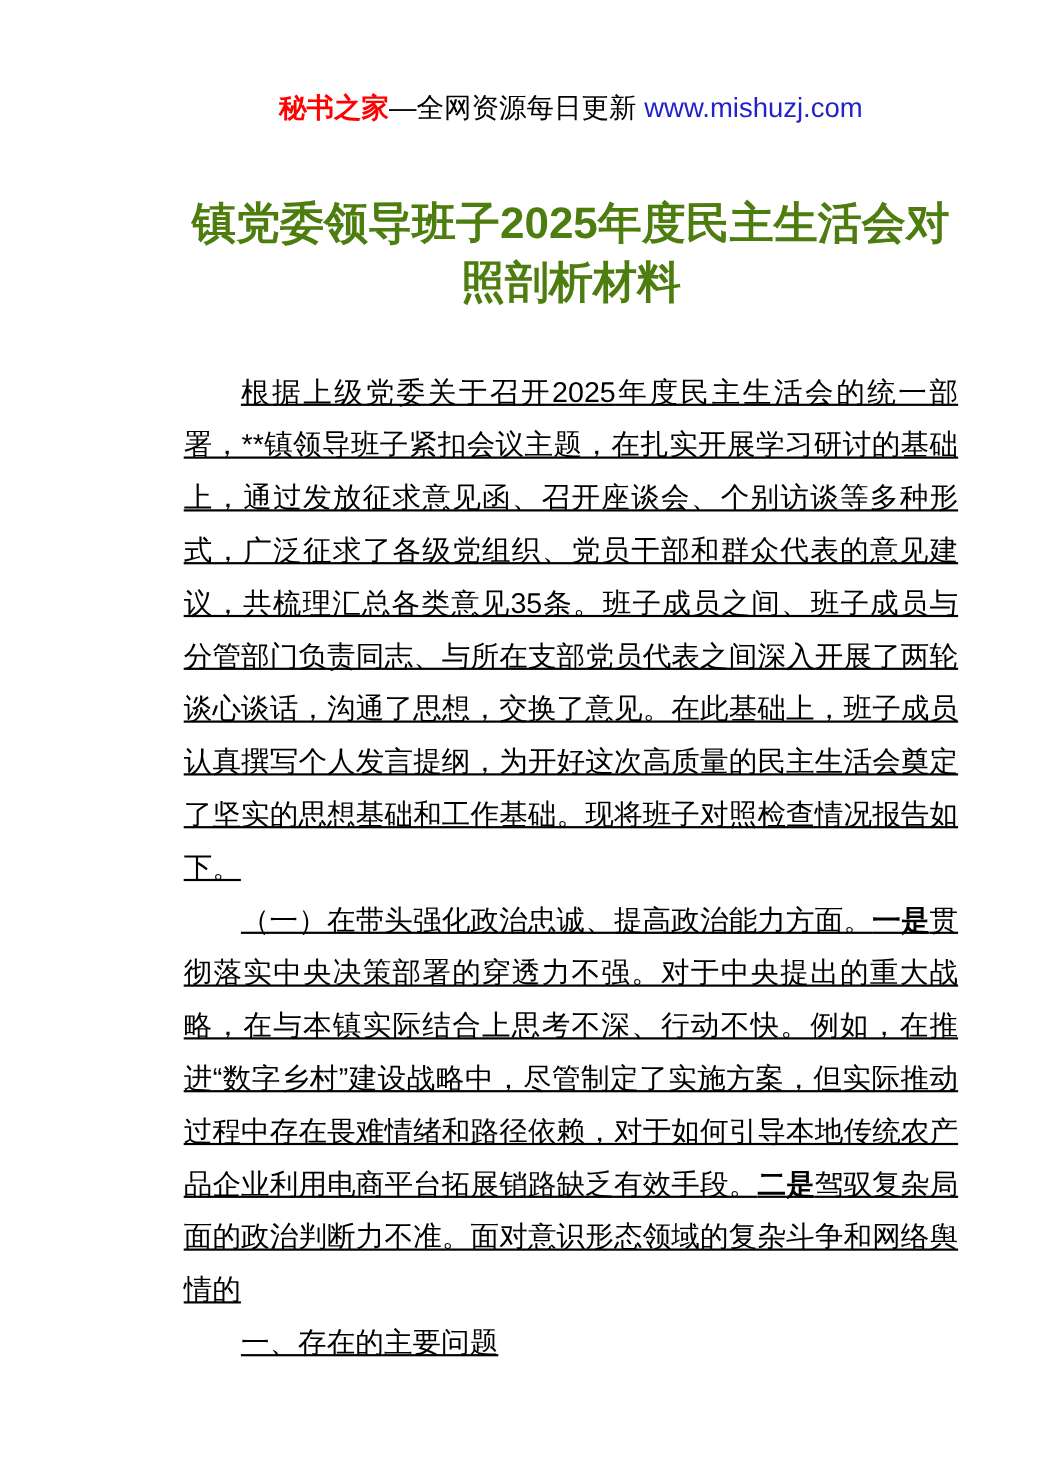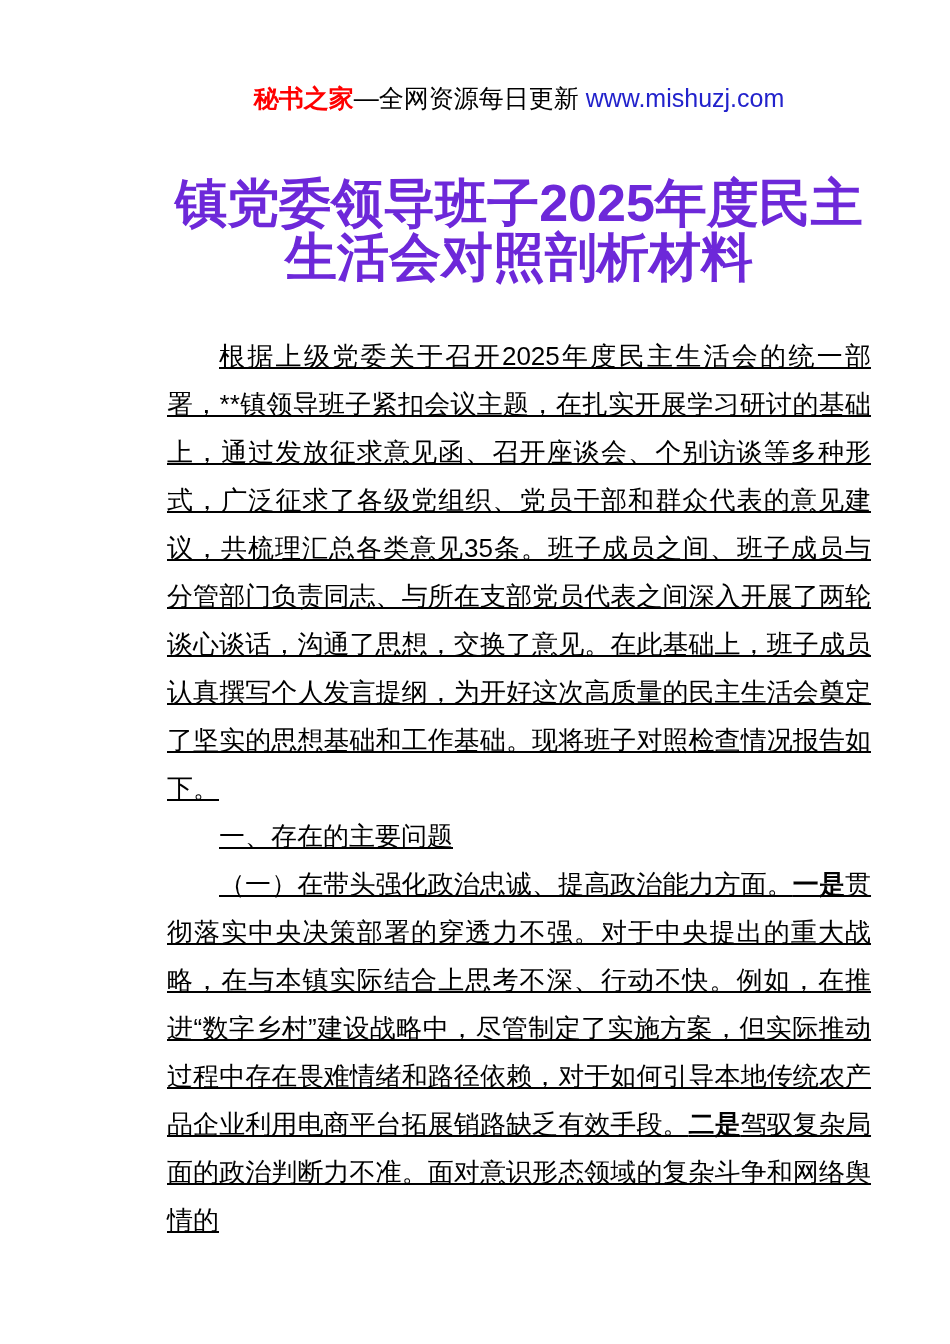--- a/index.html
+++ b/index.html
@@ -34,24 +34,24 @@
   .doc-header .tagline {
     color: #000000;
   }
   .doc-header .site-url {
     text-decoration: none;
   }
   .doc-title {
     margin: 60px auto 0 auto;
     max-width: 720px;
     text-align: center;
-    font-size: 52px;
+    font-size: 40px;
     font-weight: bold;
     line-height: 54px;
-    color: #6d28d9;
+    color: #4d7c0f;
   }
   .doc-body {
     margin: 48px auto 0 auto;
     width: 704px;
     font-size: 26px;
     line-height: 48px;
     text-align: justify;
     color: #000000;
   }
   .doc-body p {
@@ -70,17 +70,17 @@
 <div class="page">
 
   <div class="doc-header">
     <span class="site-name" style="color: rgb(255, 0, 0);">秘书之家</span><span class="tagline">—全网资源每日更新 </span><span class="site-url" style="color: rgb(34, 34, 204);">www.mishuzj.com</span>
   </div>
 
   <div class="doc-title">镇党委领导班子2025年度民主生活会对照剖析材料</div>
 
   <div class="doc-body">
       <p><span>根据上级党委关于召开2025年度民主生活会的统一部署，**镇领导班子紧扣会议主题，在扎实开展学习研讨的基础上，通过发放征求意见函、召开座谈会、个别访谈等多种形式，广泛征求了各级党组织、党员干部和群众代表的意见建议，共梳理汇总各类意见35条。班子成员之间、班子成员与分管部门负责同志、与所在支部党员代表之间深入开展了两轮谈心谈话，沟通了思想，交换了意见。在此基础上，班子成员认真撰写个人发言提纲，为开好这次高质量的民主生活会奠定了坚实的思想基础和工作基础。现将班子对照检查情况报告如下。</span></p>
+      <p><span>（一）在带头强化政治忠诚、提高政治能力方面。</span><span class="bold">一是</span><span>贯彻落实中央决策部署的穿透力不强。对于中央提出的重大战略，在与本镇实际结合上思考不深、行动不快。例如，在推进“数字乡村”建设战略中，尽管制定了实施方案，但实际推动过程中存在畏难情绪和路径依赖，对于如何引导本地传统农产品企业利用电商平台拓展销路缺乏有效手段。</span><span class="bold">二是</span><span>驾驭复杂局面的政治判断力不准。面对意识形态领域的复杂斗争和网络舆情的</span></p>
       <p><span>一、存在的主要问题</span></p>
-      <p><span>（一）在带头强化政治忠诚、提高政治能力方面。</span><span class="bold">一是</span><span>贯彻落实中央决策部署的穿透力不强。对于中央提出的重大战略，在与本镇实际结合上思考不深、行动不快。例如，在推进“数字乡村”建设战略中，尽管制定了实施方案，但实际推动过程中存在畏难情绪和路径依赖，对于如何引导本地传统农产品企业利用电商平台拓展销路缺乏有效手段。</span><span class="bold">二是</span><span>驾驭复杂局面的政治判断力不准。面对意识形态领域的复杂斗争和网络舆情的</span></p>
     </div>
 
 </div>
 
 </body></html>

